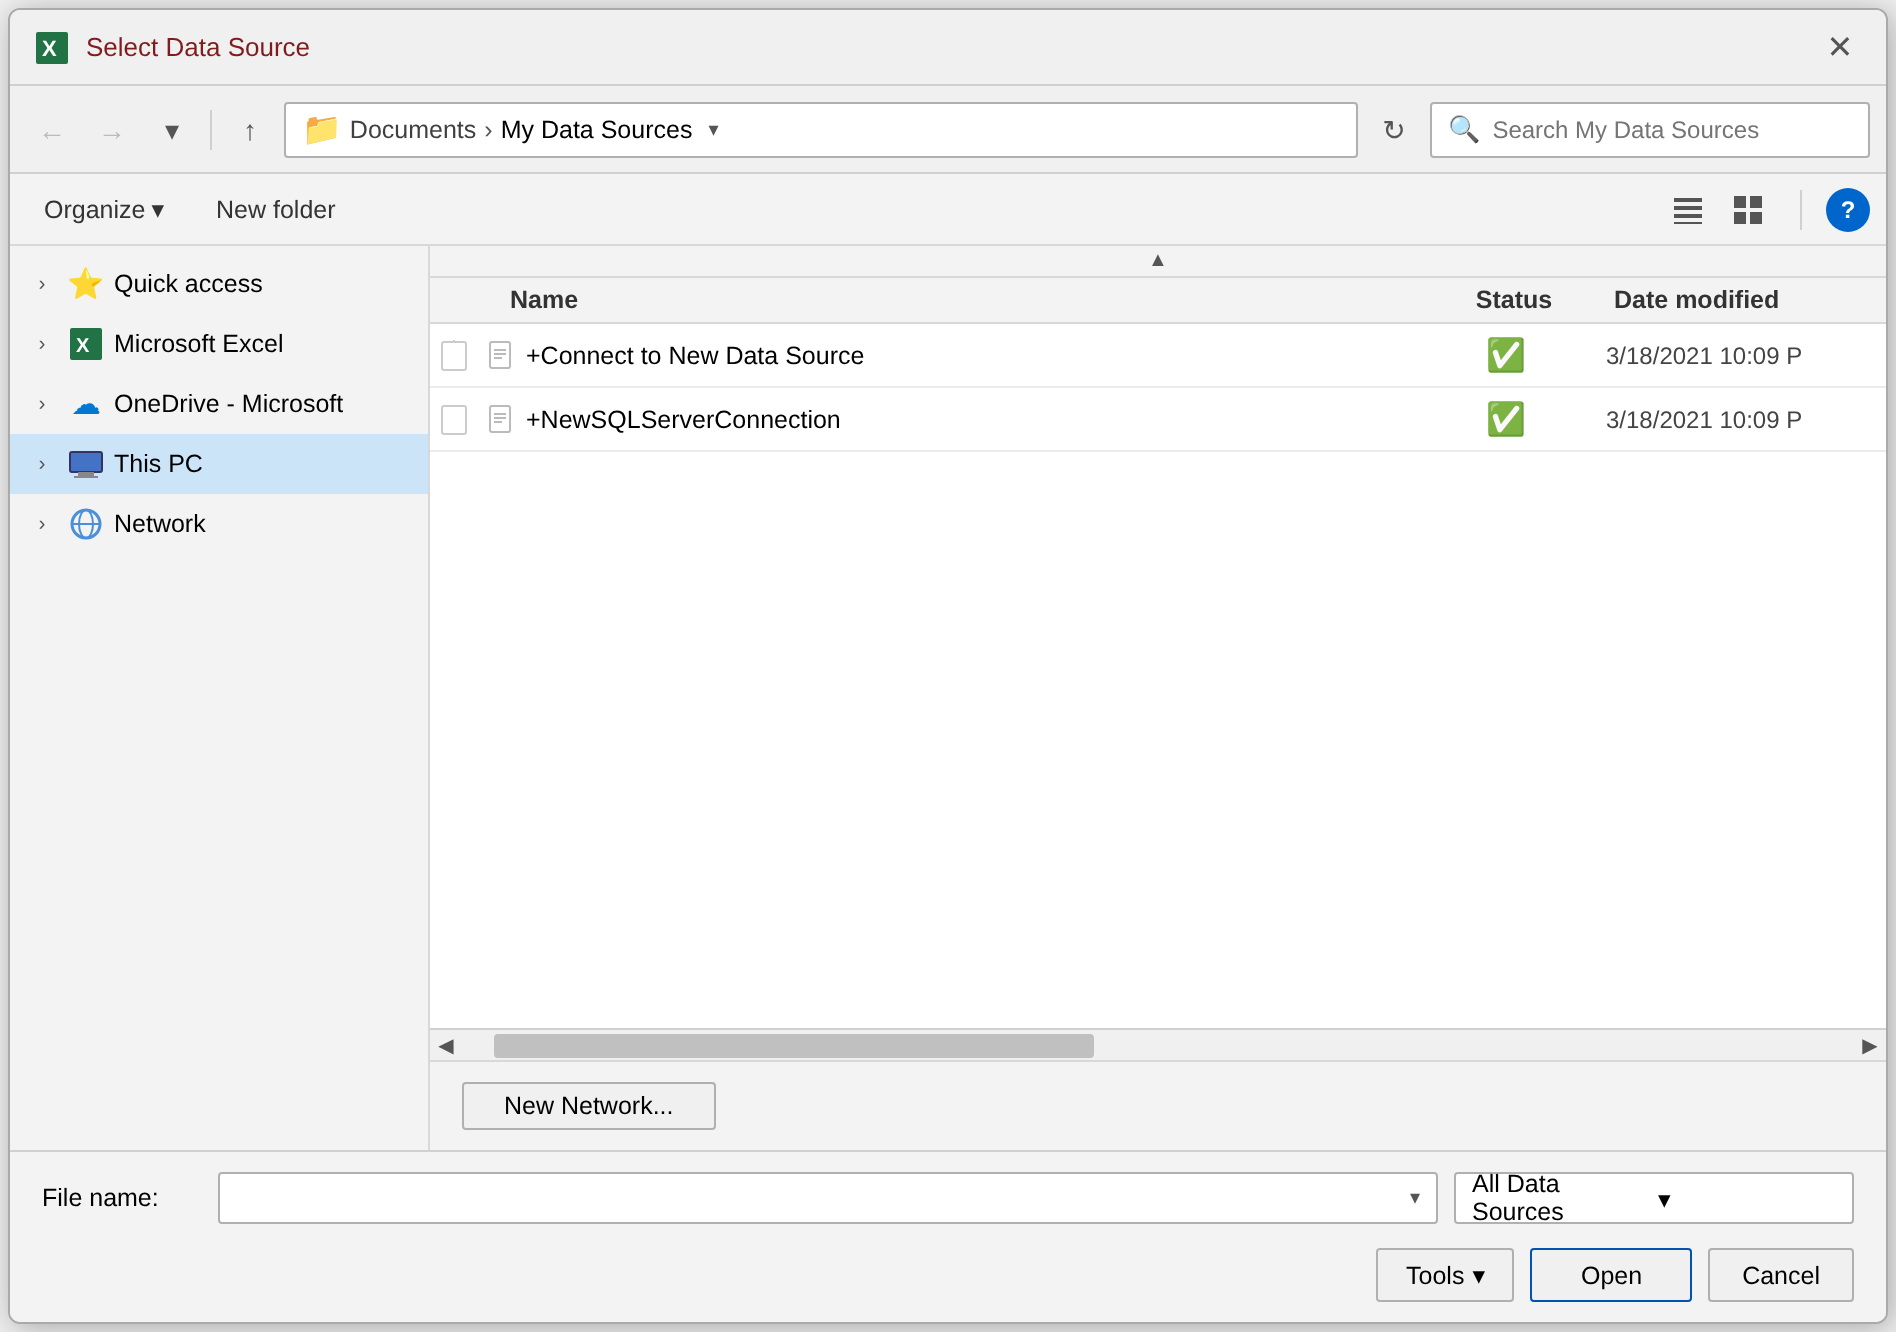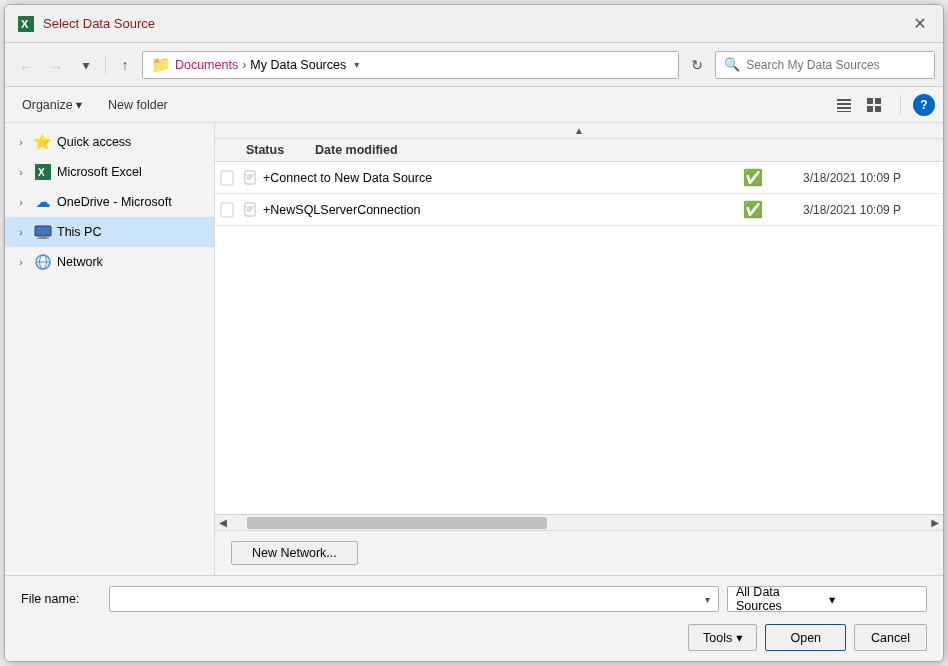--- a/index.html
+++ b/index.html
@@ -105,21 +105,21 @@
       gap: 4px;
       font-size: 12.5px;
       color: #000;
     }
 
     .breadcrumb-icon {
       font-size: 16px;
     }
 
     .breadcrumb-text { display: flex; align-items: center; gap: 4px; }
-    .breadcrumb-text span { color: #be185d; cursor: pointer; }
+    .breadcrumb-text span { color: #404040; cursor: pointer; }
     .breadcrumb-text .chevron { color: #555; }
     .breadcrumb-text .current { color: #000; font-weight: normal; }
 
     .breadcrumb-arrow {
       margin-left: 4px;
       color: #555;
       font-size: 10px;
     }
 
     .refresh-btn {
@@ -294,21 +294,21 @@
       border-bottom: 1px solid #d8d8d8;
       padding: 4px 0;
       background: #f3f3f3;
       font-size: 12.5px;
       font-weight: 600;
       color: #333;
     }
 
     .col-name { flex: 1; padding-left: 40px; }
     .col-status { width: 100px; text-align: center; }
-    .col-date { width: 163px; padding-right: 8px; }
+    .col-date { width: 136px; padding-right: 8px; }
 
     .file-row {
       display: flex;
       align-items: center;
       border-bottom: 1px solid #ebebeb;
       height: 32px;
       cursor: pointer;
       font-size: 12.5px;
       color: #000;
     }
@@ -644,20 +644,21 @@
 
     <div class="content-area">
 
       <div class="collapse-bar">
         <span>▲</span>
       </div>
 
       <div class="file-list">
 
         <div class="file-list-header">
+          <div class="col-name">Name</div>
           <div class="col-status">Status</div>
           <div class="col-date">Date modified</div>
         </div>
 
         <div class="file-row">
           <div class="file-row-check">
             <svg width="14" height="16" viewBox="0 0 14 16">
               <rect x="1" y="1" width="12" height="14" rx="1" fill="none" stroke="#ccc" stroke-width="1"></rect>
               <line x1="7" y1="1" x2="7" y2="0" stroke="#ccc"></line>
             </svg>

